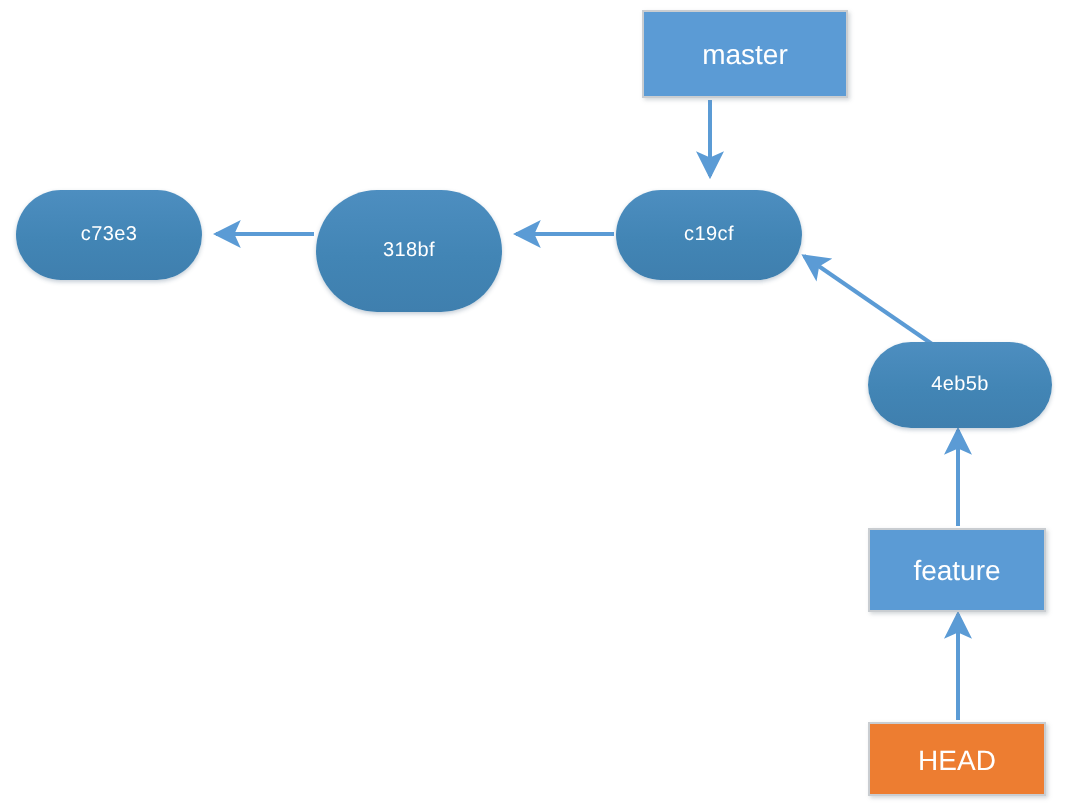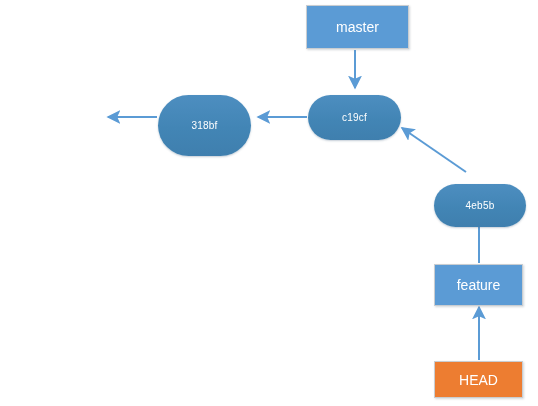--- a/index.html
+++ b/index.html
@@ -89,34 +89,37 @@
 
     <g>
       <line x1="479" y1="263" x2="479" y2="215" stroke="#5b9bd5" stroke-width="2" marker-end="url(#arrowhead)"></line>
     </g>
 
     <g>
       <line x1="479" y1="360" x2="479" y2="307" stroke="#5b9bd5" stroke-width="2" marker-end="url(#arrowhead)"></line>
     </g>
   </svg>
 
+  <div class="node commit" style="left:8px; top:95px; width:93px; height:45px;">
+    <span>c73e3</span>
+  </div>
 
   <div class="node commit" style="left:158px; top:95px; width:93px; height:61px;">
     <span>318bf</span>
   </div>
 
   <div class="node commit" style="left:308px; top:95px; width:93px; height:45px;justify-content:center;">
     <span>c19cf</span>
   </div>
 
-  <div class="node commit" style="left:434px; top:184px; width:92px; height:43px;">
+  <div class="node commit" style="left:434px; top:171px; width:92px; height:43px;">
     <span>4eb5b</span>
   </div>
 
-  <div class="node boxlabel branch-box" style="left:306px; top:5px; width:103px; height:44px;">
+  <div class="node boxlabel branch-box" style="left:321px; top:5px; width:103px; height:44px;">
     <span>master</span>
   </div>
 
   <div class="node boxlabel head-box" style="left:434px; top:361px; width:89px; height:37px;">
     <span>HEAD</span>
   </div>
 
   <div class="node boxlabel branch-box" style="left:434px; top:264px; width:89px; height:42px;">
     <span>feature</span>
   </div>

